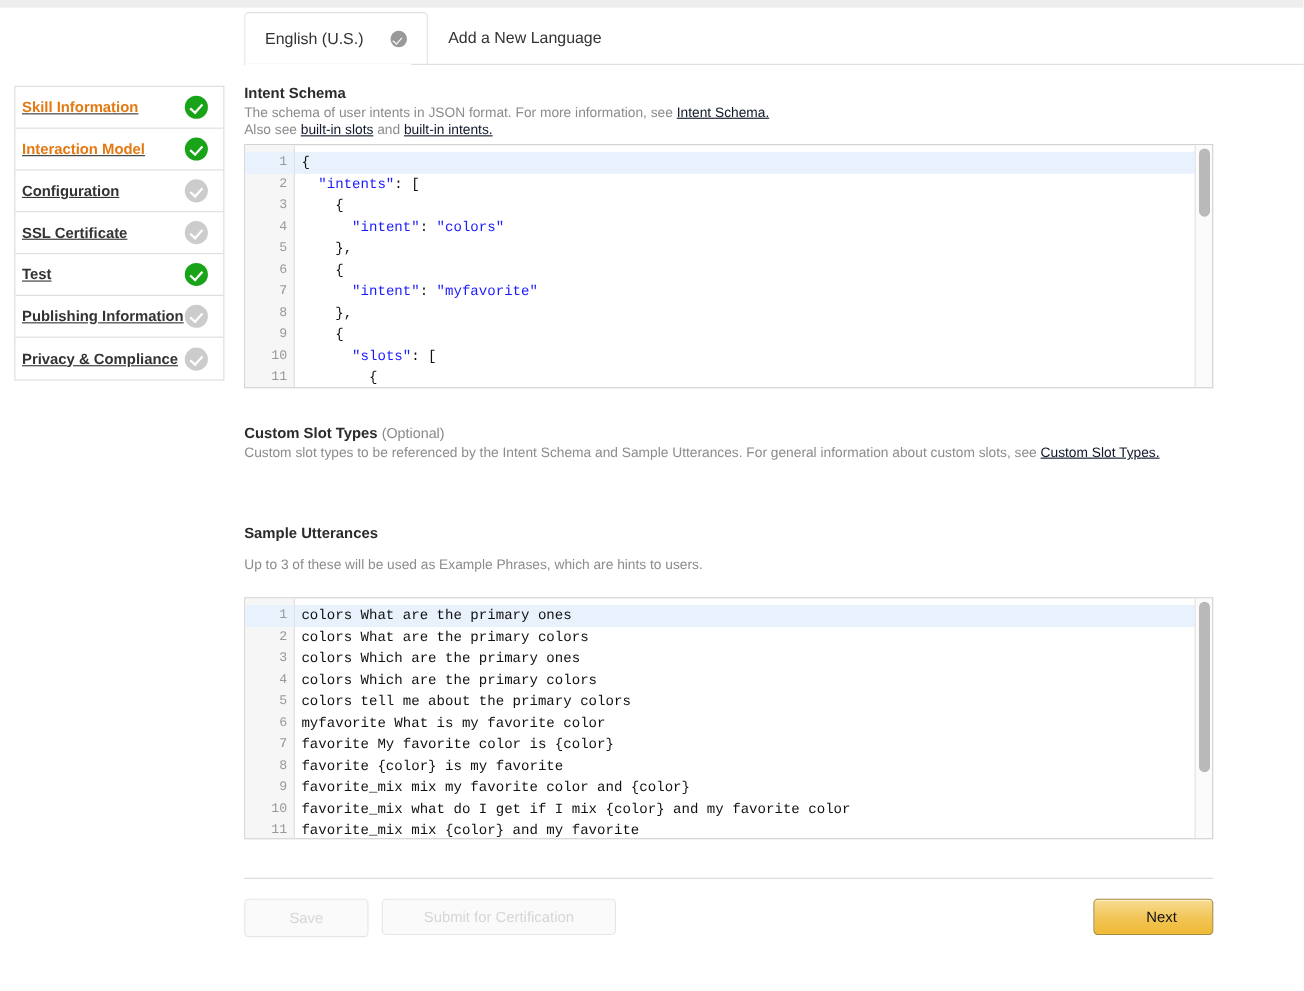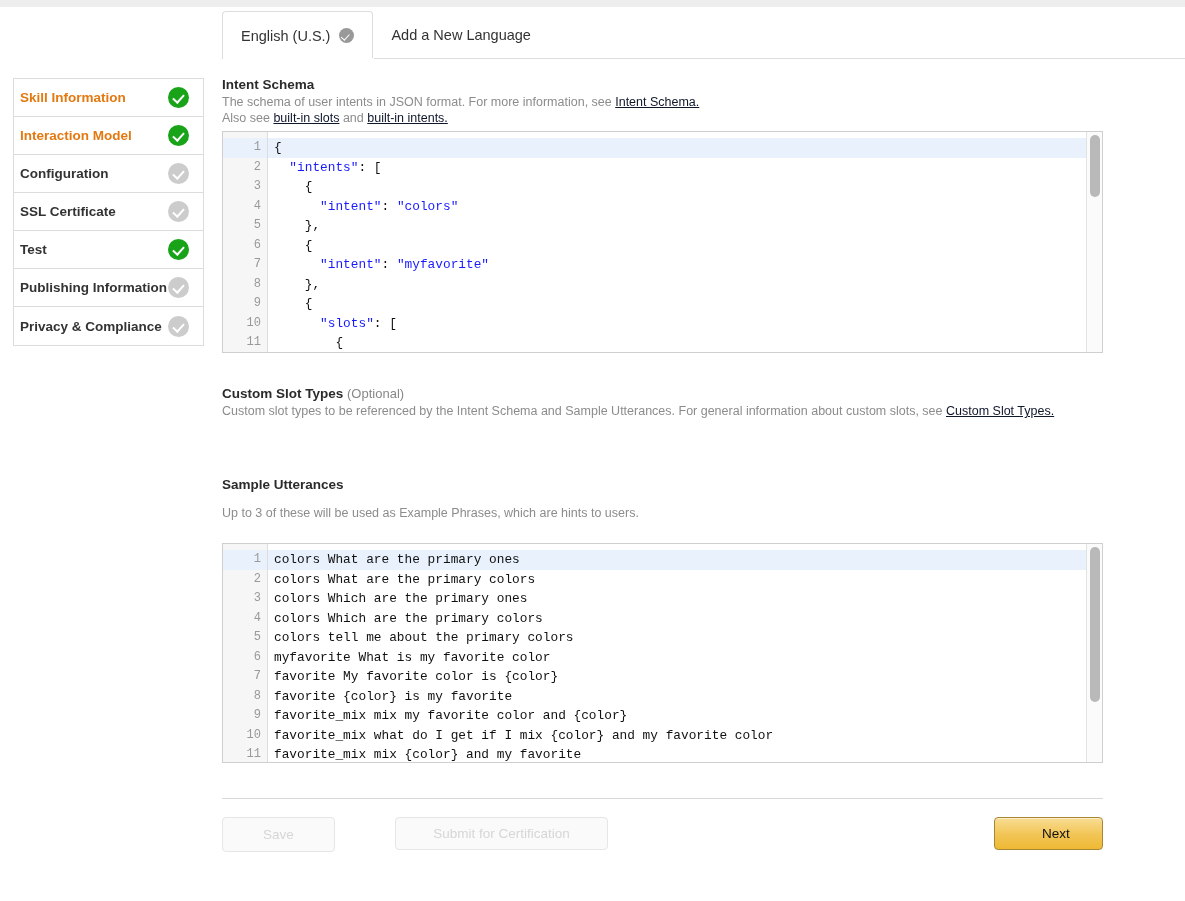--- a/index.html
+++ b/index.html
@@ -44,20 +44,21 @@
     color: #333333;
     cursor: pointer;
     white-space: nowrap;
   }
   .tab.active {
     border: 1px solid #dddddd;
     border-bottom: none;
     border-top-left-radius: 4px;
     border-top-right-radius: 4px;
     background: #ffffff;
+    gap: 16px;
   }
   .tab-check {
     display: inline-block;
     width: 15px;
     height: 15px;
     border-radius: 50%;
     background: #999999;
     margin-left: 9px;
     position: relative;
     flex: 0 0 auto;
@@ -92,20 +93,21 @@
 
   
   .sidebar {
     position: absolute;
     top: 78px;
     left: 13px;
     width: 191px;
     border: 1px solid #dcdcdc;
     box-sizing: border-box;
     background: #ffffff;
+    text-decoration: underline;
   }
   .side-item {
     height: 38px;
     box-sizing: border-box;
     display: flex;
     align-items: center;
     justify-content: space-between;
     padding: 0 14px 0 6px;
     border-bottom: 1px solid #dcdcdc;
     cursor: pointer;
@@ -392,15 +394,15 @@
   </div>
   <div class="sbtrack">
     <div class="sbthumb" style="top:3px; height:155px;"></div>
   </div>
 </div>
 
 <div class="divider"></div>
 
 <div class="btn btn-disabled" style="top:817px; left:222px; width:113px; height:35px;">Save</div>
 
-<div class="btn btn-disabled" style="top:817px; left:347px; width:213px; height:33px;margin-left:48px;">Submit for Certification</div>
+<div class="btn btn-disabled" style="top:817px; left:347px; width:213px; height:33px;">Submit for Certification</div>
 
 <div class="btn btn-primary" style="top:817px; left:994px; width:109px; height:33px;padding-left:15px;">Next</div>
 
 </body></html>

